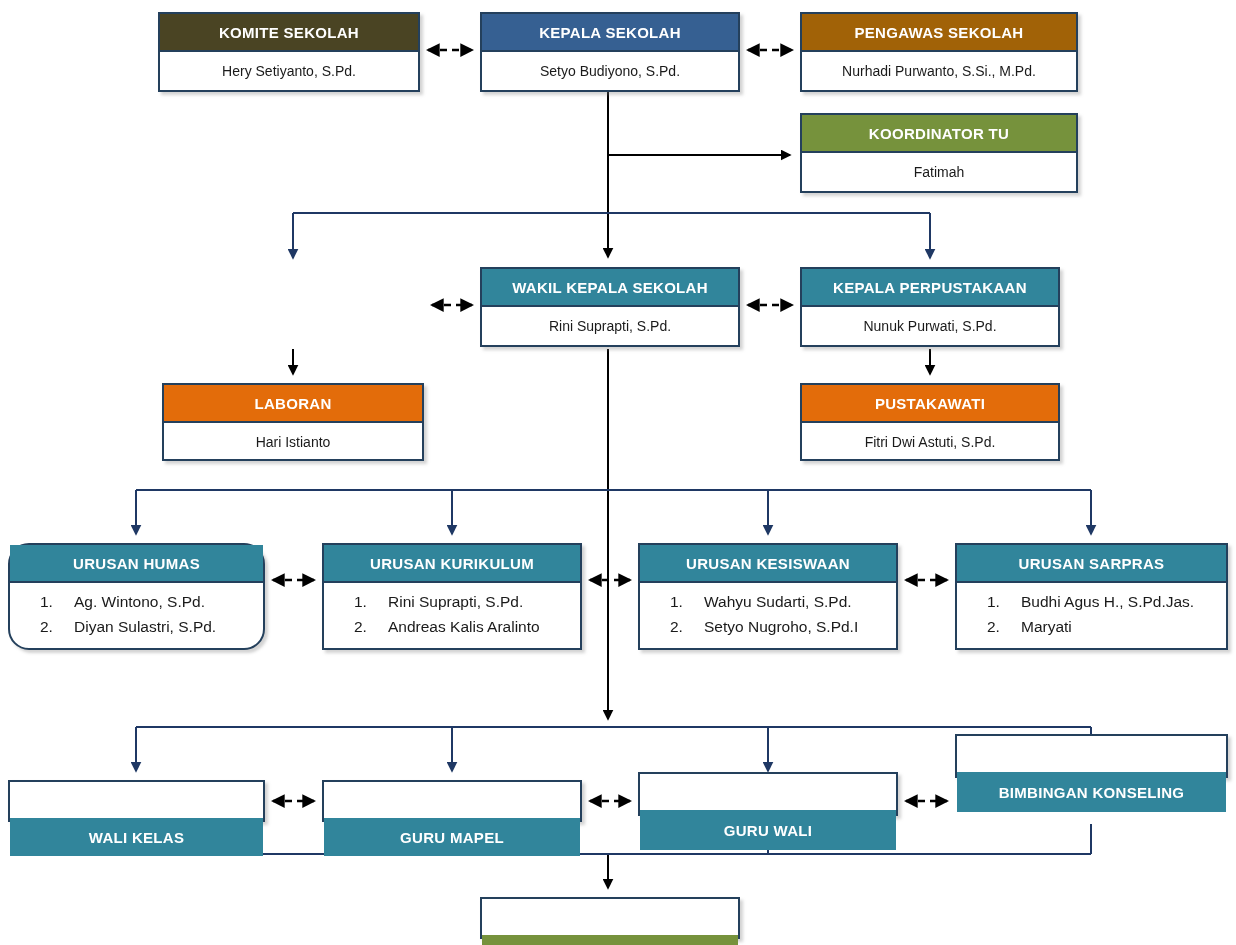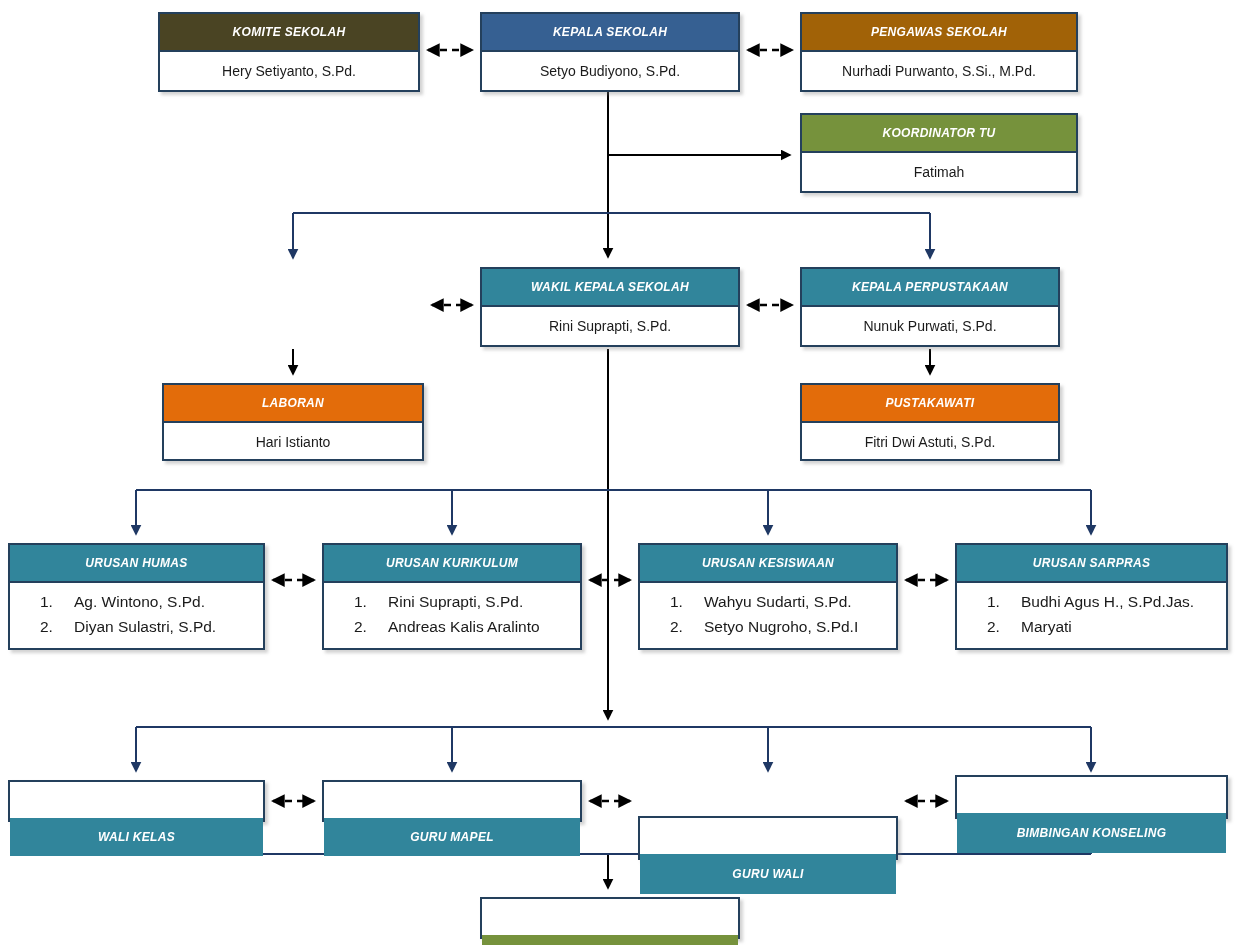--- a/index.html
+++ b/index.html
@@ -15,25 +15,24 @@
     position:absolute;
     box-sizing:border-box;
     border:2px solid #24405c;
     background:#ffffff;
     box-shadow:3px 3px 3px rgba(130,130,130,0.35);
   }
   .box-header{
     box-sizing:border-box;
     height:38px;
     display:flex;align-items:center;justify-content:center;
-    color:#ffffff;font-weight:bold;font-size:12px;
+    color:#ffffff;font-weight:bold;font-size:15px;
     border-bottom:2px solid #24405c;
     letter-spacing:0.3px;
     white-space:nowrap;
-    font-style:italic;
   }
   .solo .box-header{height:100%;border-bottom:none;margin-top:36px;}
   .box-body{
     box-sizing:border-box;
     height:38px;
     display:flex;align-items:center;justify-content:center;
     font-size:14px;color:#1a1a1a;
     white-space:nowrap;
   }
   .list-body{
@@ -146,21 +145,21 @@
   <div class="org-box" style="left:162px;top:383px;width:262px;height:78px;">
     <div class="box-header hdr-orange">LABORAN</div>
     <div class="box-body">Hari Istianto</div>
   </div>
 
   <div class="org-box" style="left:800px;top:383px;width:260px;height:78px;">
     <div class="box-header hdr-orange">PUSTAKAWATI</div>
     <div class="box-body">Fitri Dwi Astuti, S.Pd.</div>
   </div>
 
-  <div class="org-box" style="left:8px;top:543px;width:257px;height:107px;">
+  <div class="org-box" style="left:8px;top:543px;width:257px;height:107px;border-radius:21px;">
     <div class="box-header hdr-teal">URUSAN HUMAS</div>
     <div class="list-body">
       <div class="member-row">
         <span class="member-no">1.</span>
         <span>Ag. Wintono, S.Pd.</span>
       </div>
       <div class="member-row">
         <span class="member-no">2.</span>
         <span>Diyan Sulastri, S.Pd.</span>
       </div>
@@ -210,25 +209,25 @@
   </div>
 
   <div class="org-box solo" style="left:8px;top:780px;width:257px;height:42px;">
     <div class="box-header hdr-teal">WALI KELAS</div>
   </div>
 
   <div class="org-box solo" style="left:322px;top:780px;width:260px;height:42px;">
     <div class="box-header hdr-teal">GURU MAPEL</div>
   </div>
 
-  <div class="org-box solo" style="left:638px;top:816px;width:260px;height:44px;">
+  <div class="org-box solo" style="left:638px;top:772px;width:260px;height:44px;">
     <div class="box-header hdr-teal">GURU WALI</div>
   </div>
 
-  <div class="org-box solo" style="left:955px;top:775px;width:273px;height:44px;">
+  <div class="org-box solo" style="left:955px;top:734px;width:273px;height:44px;">
     <div class="box-header hdr-teal">BIMBINGAN KONSELING</div>
   </div>
 
   <div class="org-box solo" style="left:480px;top:897px;width:260px;height:42px;">
     <div class="box-header hdr-green hdr-spaced">S I S W A</div>
   </div>
 
 </div>
 
 </body></html>

